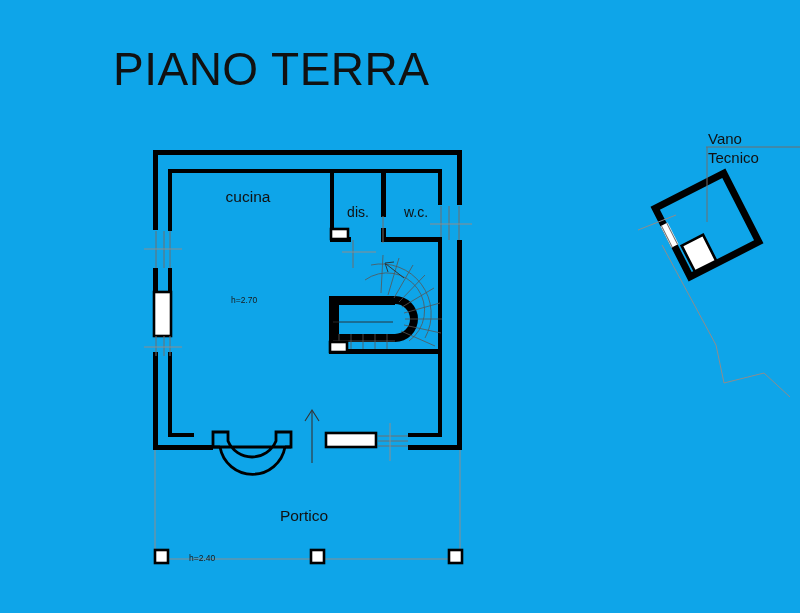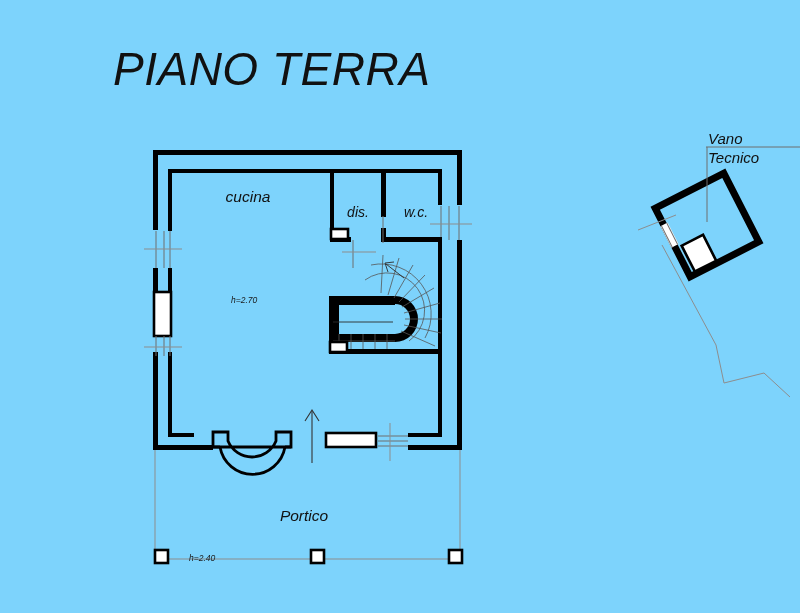--- a/index.html
+++ b/index.html
@@ -9,23 +9,22 @@
     background: #ffffff;
   }
   body {
     font-family: "Liberation Sans", sans-serif;
     color: #000000;
   }
   #page {
     position: relative;
     width: 800px;
     height: 613px;
-    background: #7dd3fc;
+    background: #0ea5e9;
     overflow: hidden;
-    font-style: italic;
   }
   #plan-svg {
     position: absolute;
     left: 0;
     top: 0;
     width: 800px;
     height: 613px;
     display: block;
   }
   .title-text {

